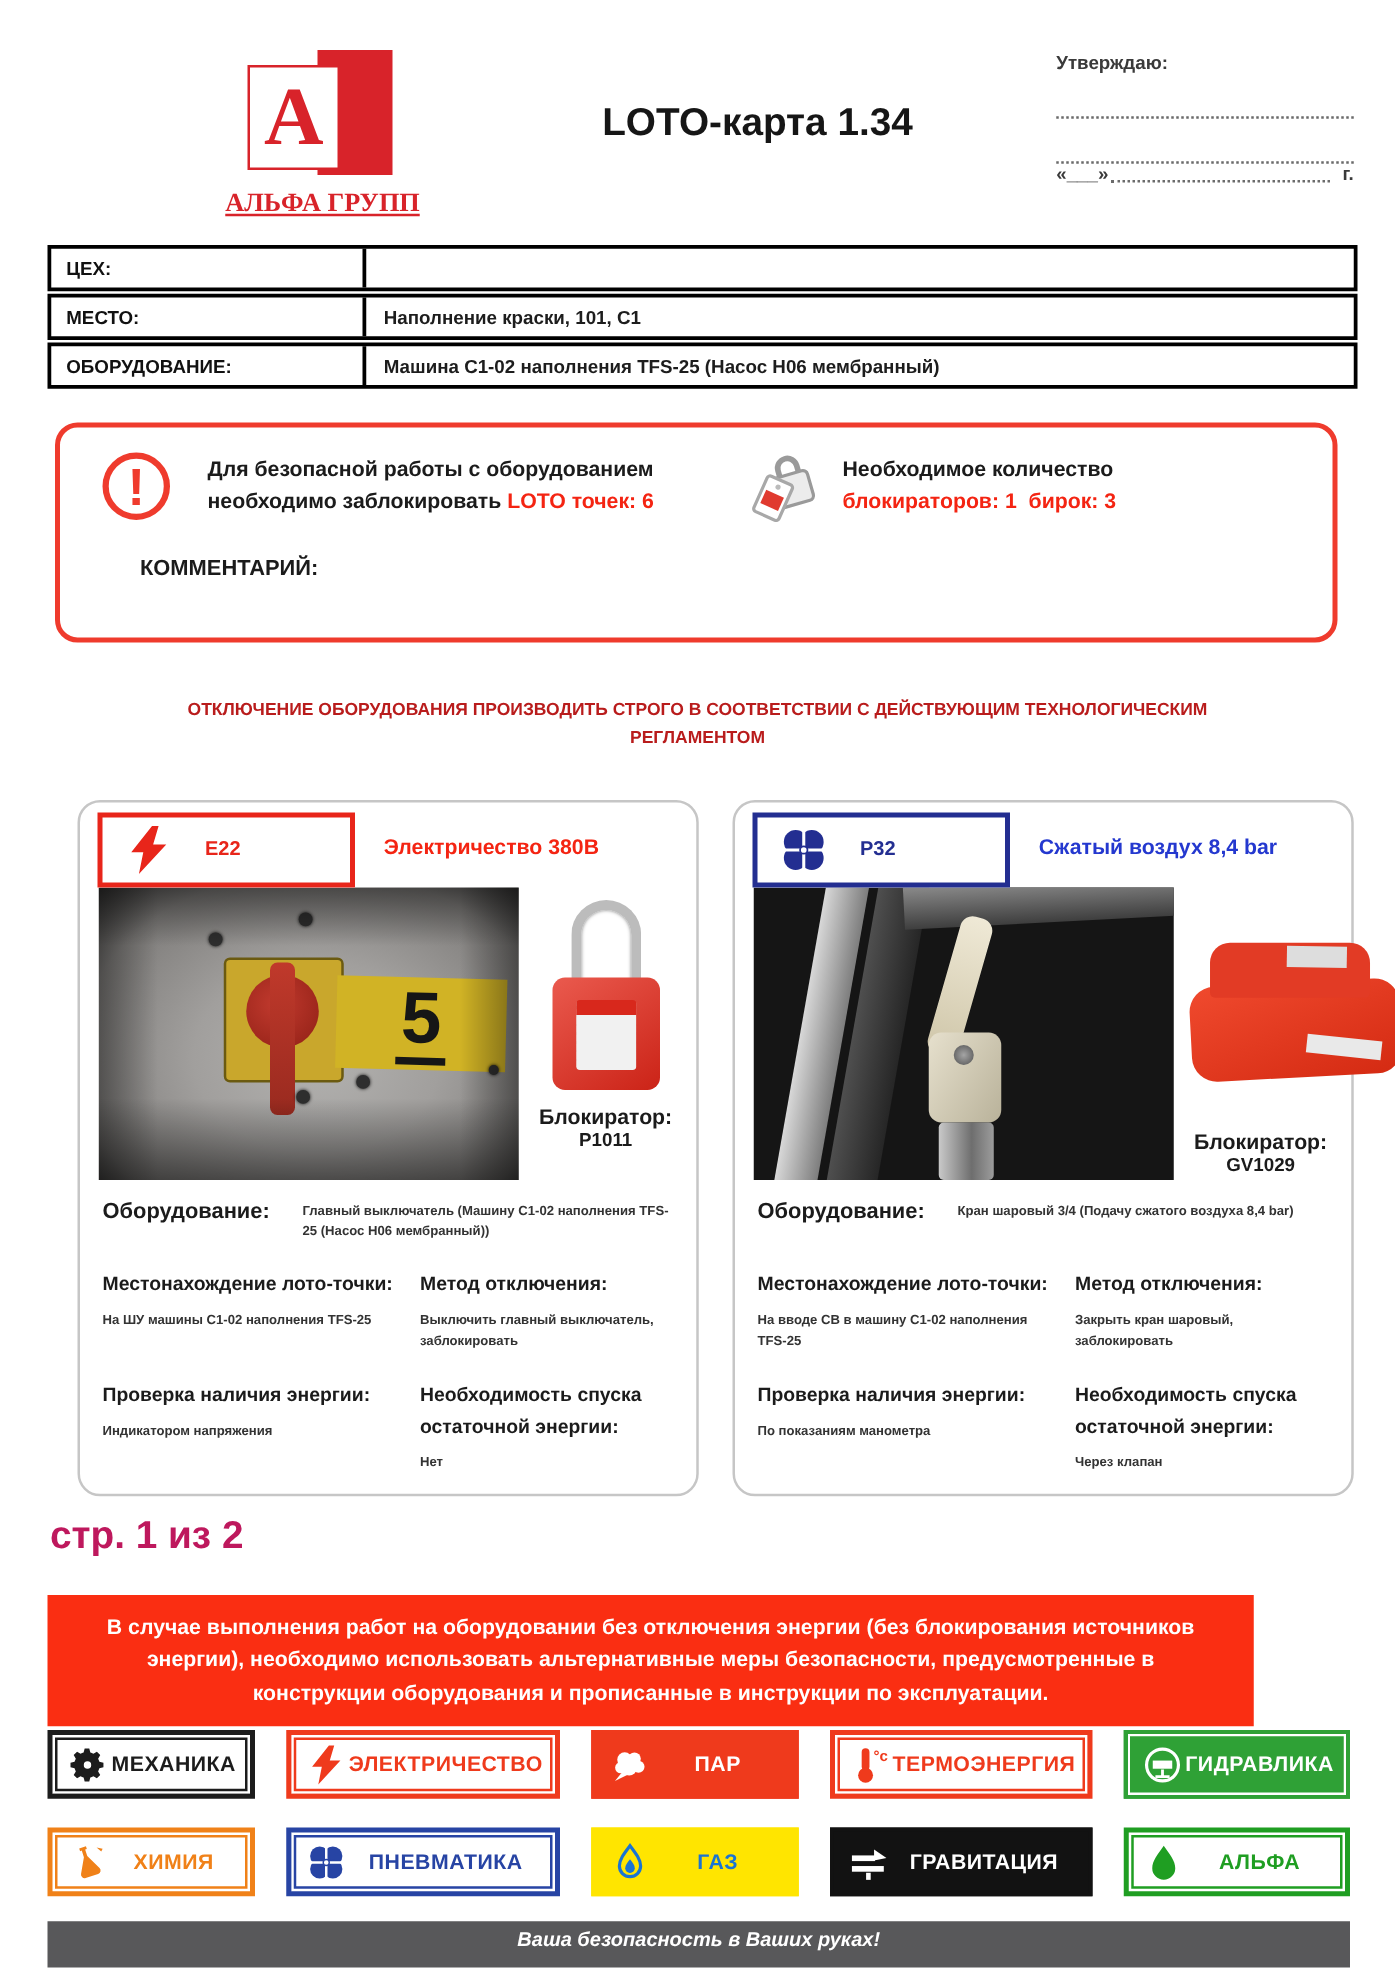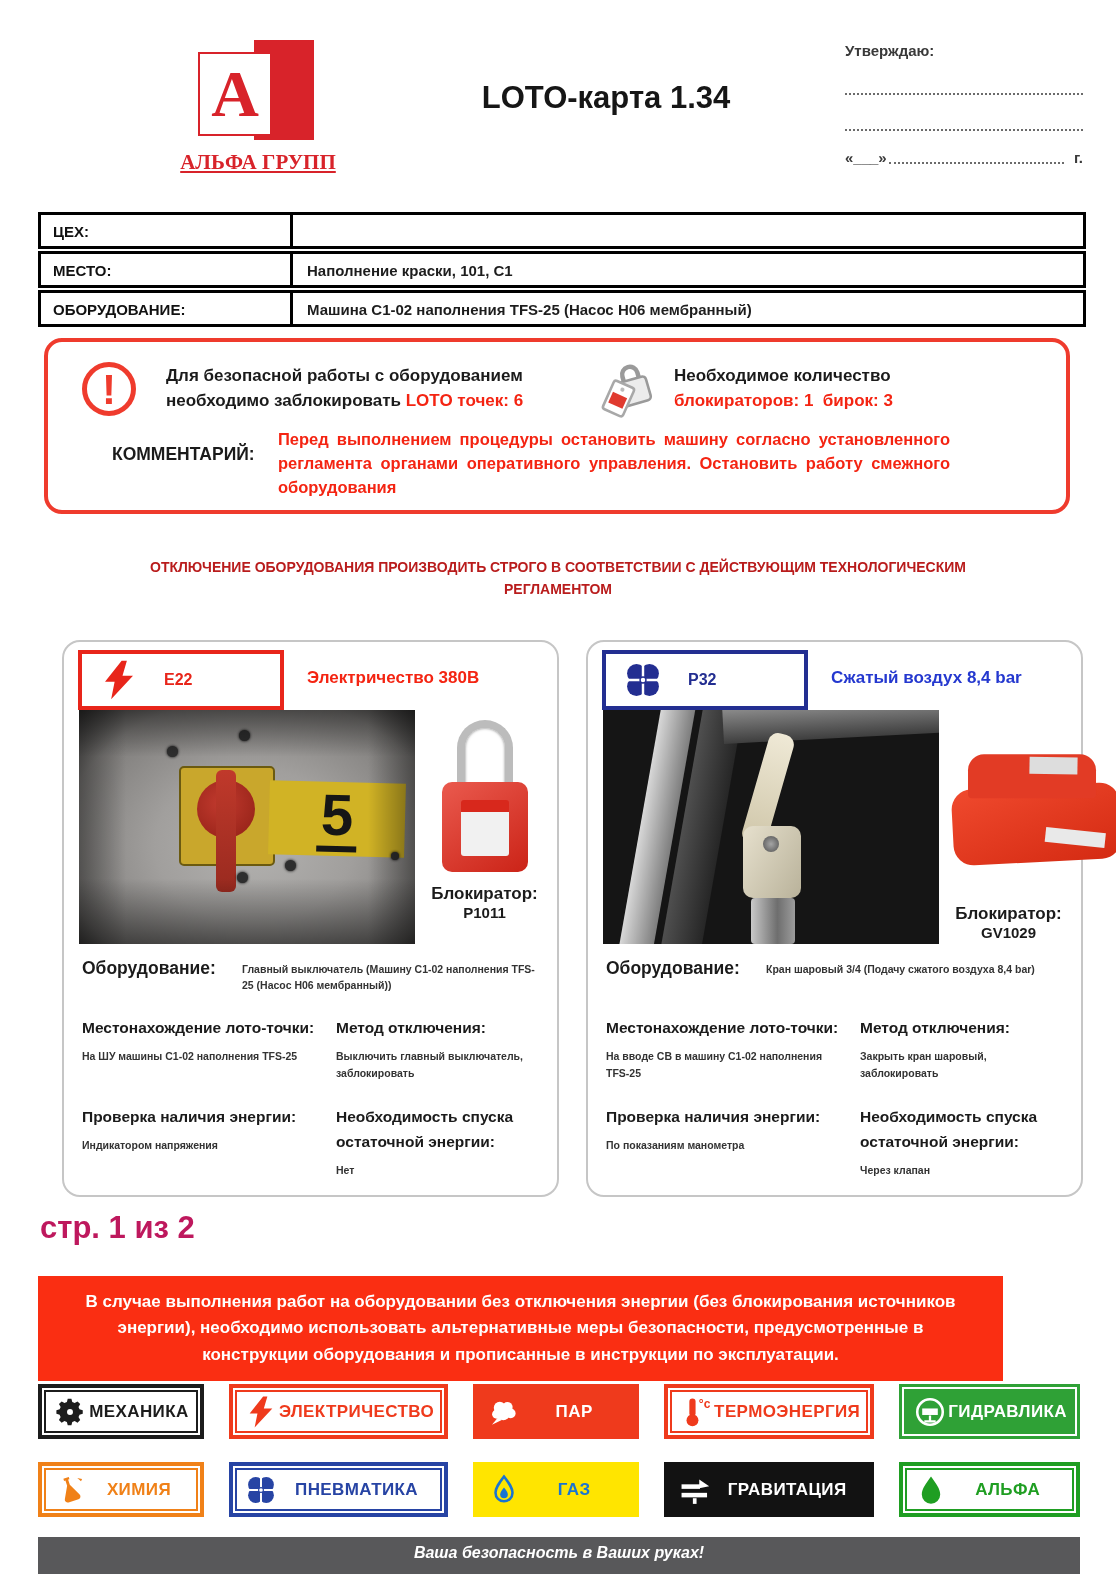--- a/index.html
+++ b/index.html
@@ -10,25 +10,25 @@
   .logo { position:absolute; left:168px; top:40px; width:180px; text-align:center; }
   .logo-mark { position:relative; width:124px; height:104px; margin:0 auto; }
   .logo-bar { position:absolute; right:6px; top:0; width:60px; height:100px; background:var(--logo-red); }
   .logo-a { position:absolute; left:2px; top:12px; width:74px; height:84px; background:#fff; border:2px solid var(--logo-red);
             font-family:"Liberation Serif", serif; font-weight:bold; color:var(--logo-red); font-size:66px; line-height:80px; text-align:center; }
   .logo-name { margin-top:6px; font-family:"Liberation Serif", serif; color:var(--logo-red); font-weight:bold; font-size:21px;
                text-decoration:underline; white-space:nowrap; }
   .doc-title { position:absolute; left:96px; right:0; top:80px; text-align:center; font-size:31px; font-weight:bold; color:#161616; }
   .approve { position:absolute; left:845px; top:42px; width:238px; font-size:15px; font-weight:bold; color:#3a3a3a; }
   .dotline { border-bottom:2px dotted #6b6b6b; height:14px; margin-top:22px; }
-  .approve-date { margin-top:18px; display:flex; align-items:flex-end; font-weight:bold; color:#3a3a3a; }
+  .approve-date { display:flex; align-items:flex-end; font-weight:bold; color:#3a3a3a; }
   .dotfill { flex:1; border-bottom:2px dotted #6b6b6b; height:12px; margin:0 10px 2px 2px; }
 
   
-  .info-table { position:absolute; left:38px; top:212px; width:1048px; }
+  .info-table { position:absolute; left:38px; top:196px; width:1048px; }
   .trow { display:flex; border:3px solid #000; margin-bottom:2px; min-height:37px; background:#fff; }
   .tlabel { width:252px; padding:8px 12px 6px; font-weight:bold; font-size:15px; border-right:3px solid #000; }
   .tvalue { flex:1; padding:8px 14px 6px; font-size:15px; font-weight:bold; color:#1d1d1d; }
 
   
   .warnbox { position:absolute; left:44px; top:338px; width:1026px; height:176px; border:4px solid var(--warn-border);
              border-radius:18px; padding:16px 20px 0; background:#fff; }
   .warn-row1 { display:flex; align-items:center; }
   .excl { width:54px; height:54px; flex:0 0 54px; border:5px solid var(--warn-border); border-radius:50%; color:var(--warn-border);
           font-weight:bold; font-size:42px; line-height:46px; text-align:center; margin-left:14px; }
@@ -190,21 +190,20 @@
           </g>
         </svg>
       </div>
       <div class="warn-text2">
         <span>Необходимое количество</span>
         <span class="red">блокираторов: 1  бирок: 3</span>
       </div>
     </div>
     <div class="warn-row2">
       <div class="comment-label">КОММЕНТАРИЙ:</div>
-      <div class="comment-text red">Перед выполнением процедуры остановить машину согласно установленного регламента органами оперативного управления. Остановить работу смежного оборудования</div>
     </div>
   </div>
 
   <div class="main-heading">ОТКЛЮЧЕНИЕ ОБОРУДОВАНИЯ ПРОИЗВОДИТЬ СТРОГО В СООТВЕТСТВИИ С ДЕЙСТВУЮЩИМ ТЕХНОЛОГИЧЕСКИМ РЕГЛАМЕНТОМ</div>
 
   <div class="cards">
 
     <div class="card" style="--c: #e8251a; --t: #f42412;">
       <div class="code-box">
         <span class="cicon">

